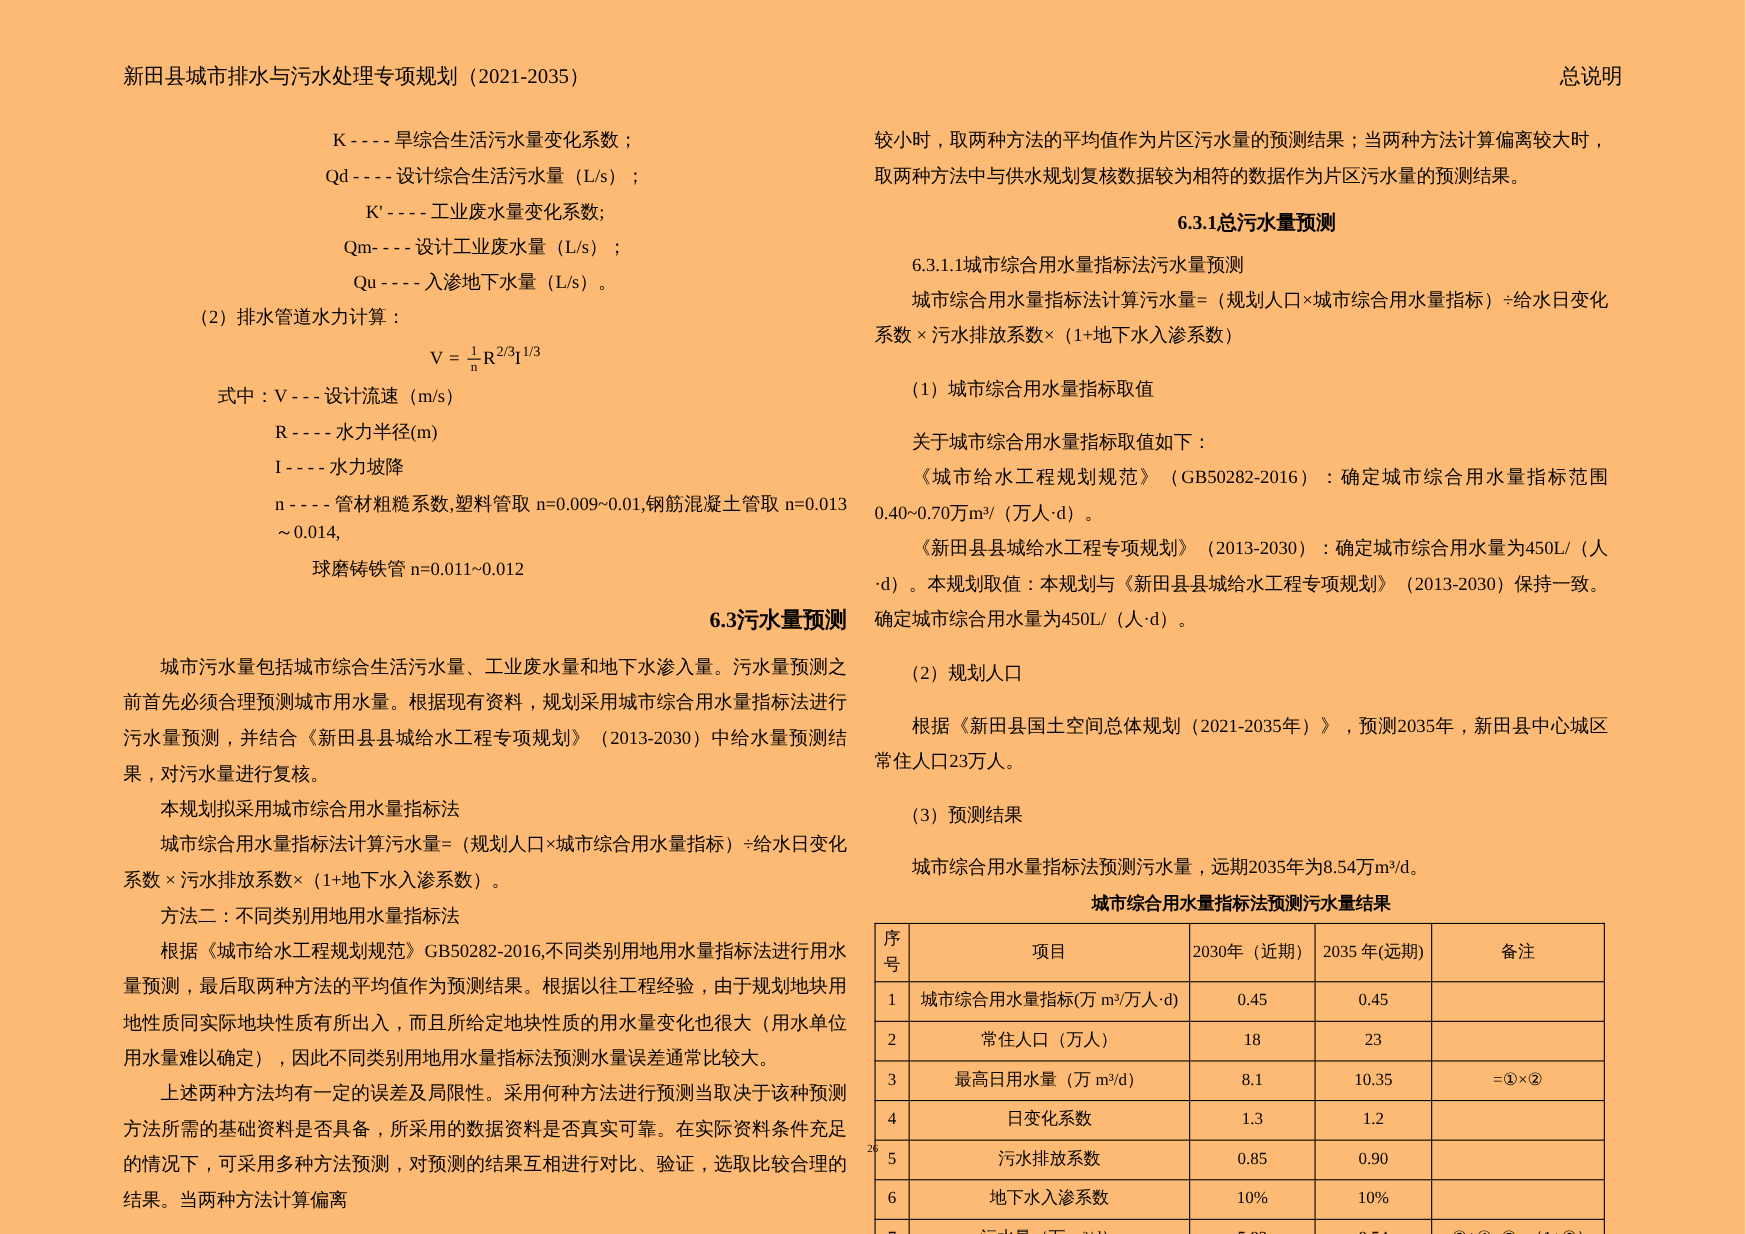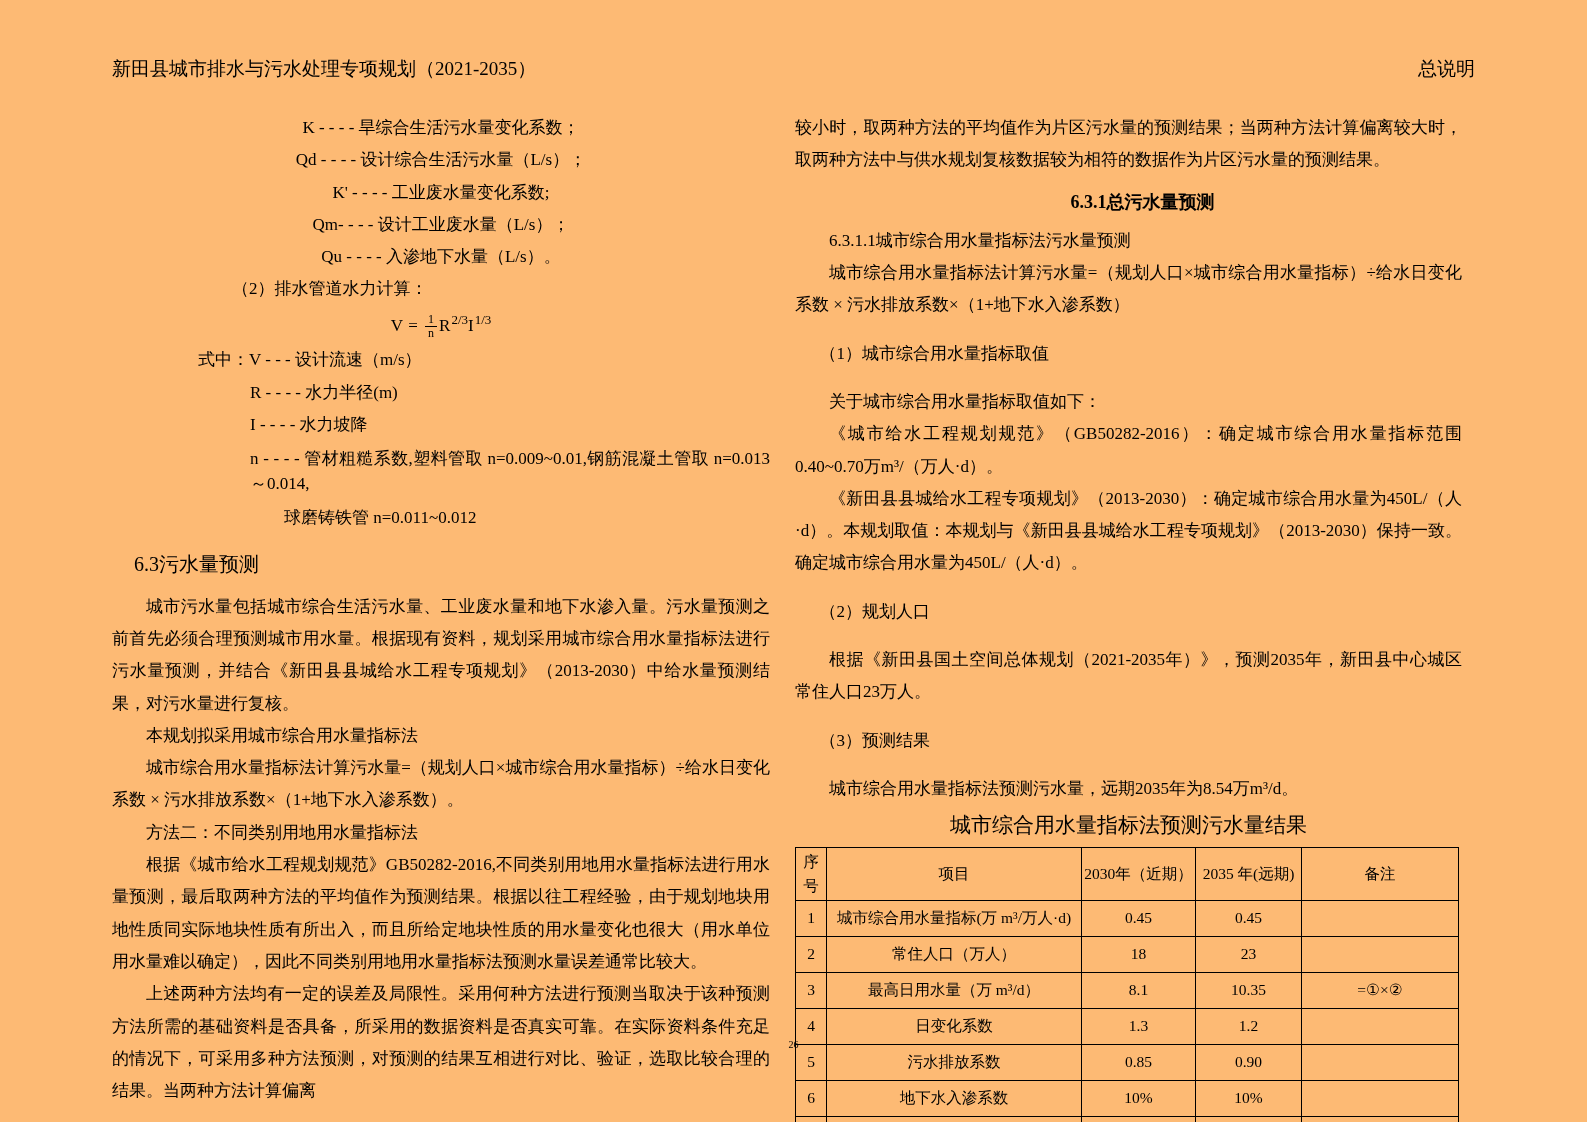--- a/index.html
+++ b/index.html
@@ -29,21 +29,21 @@
     position: absolute;
     top: 112px;
     font-size: 17px;
     line-height: 1.9;
     text-align: justify;
   }
   .col-left  { left: 112px;  width: 658px; }
   .col-right { left: 795px;  width: 667px; }
 
   .def-line { text-align: center; }
-  .hydraulic-label { margin-left: 120px; }
+  .hydraulic-label { margin-left: 61px; }
 
   .formula {
     text-align: center;
     margin: 6px 0 4px 0;
     font-size: 17px;
     line-height: 1.2;
   }
   .formula .sym { letter-spacing: 1px; }
   .frac {
     display: inline-block;
@@ -57,41 +57,41 @@
   .frac .den { display: block; padding: 0 3px; }
   .formula sup { font-size: 13px; }
 
   .where-v { margin-left: 86px; }
   .where-sub { margin-left: 138px; }
   .where-n { margin-left: 138px; line-height: 1.45; margin-top: 6px; margin-bottom: 6px; }
   .where-ductile { margin-left: 172px; }
 
   .h-section {
     font-size: 20px;
-    font-weight: normal;
+    font-weight: bold;
     margin: 10px 0 8px 0;
     margin-left: 22px;
-    text-align: left;
+    text-align: right;
   }
   .h-subsection {
     font-size: 18px;
     font-weight: bold;
     margin: 8px 0 6px 0;
     margin-left: 28px;
     text-align: center;
   }
   .p { margin: 0; text-indent: 2em; }
   .p-noindent { margin: 0; text-indent: 0; }
   .p-item { margin: 16px; text-indent: 0.5em; }
   .p-sub41 { margin: 0; text-indent: 2em; }
 
   .table-title {
     text-align: center;
-    font-weight: normal;
-    font-size: 21px;
+    font-weight: bold;
+    font-size: 16px;
     margin-top: 4px;
     line-height: 1.6;
   }
   table.doc-table {
     border-collapse: collapse;
     width: 663px;
     font-size: 15.5px;
     table-layout: fixed;
     margin-top: 4px;
   }

